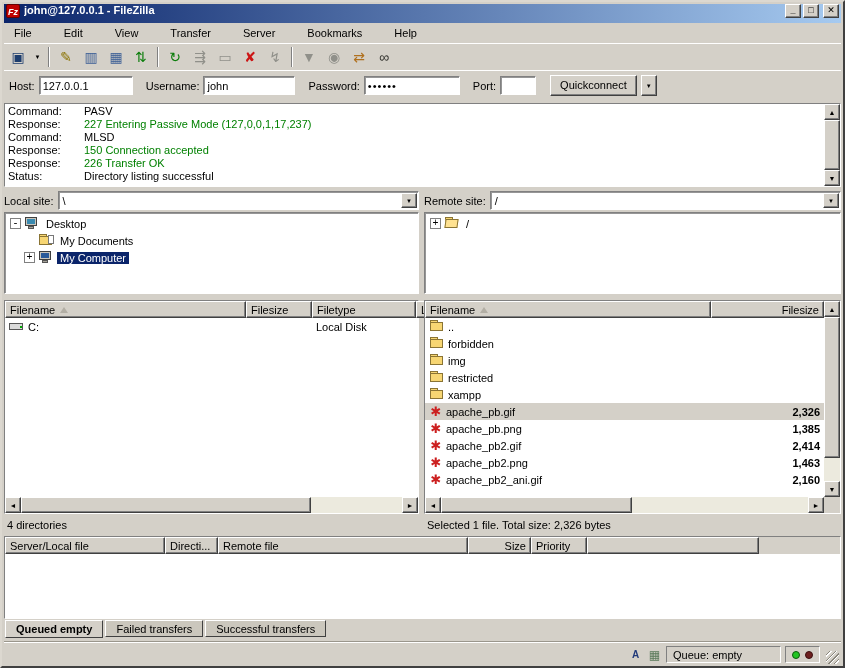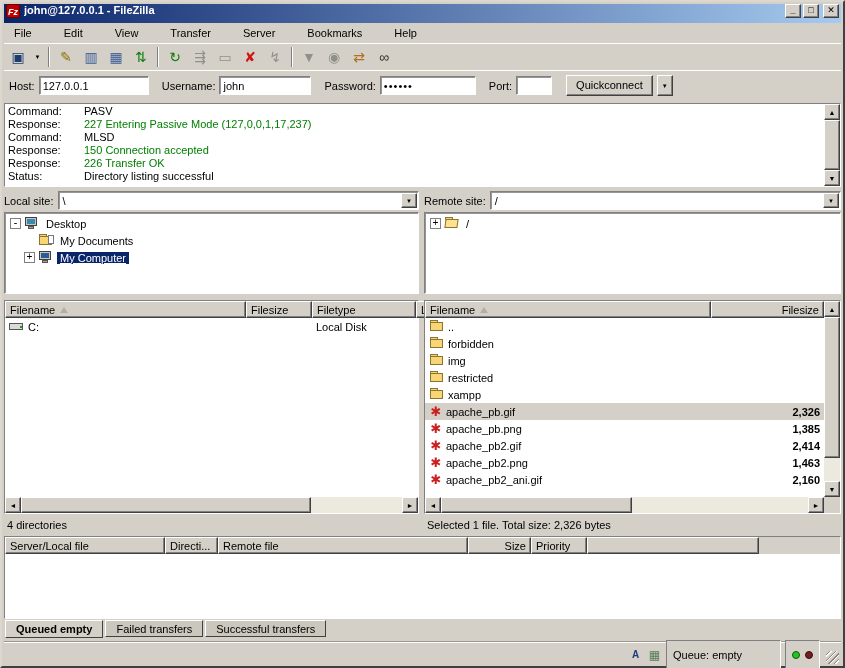--- a/index.html
+++ b/index.html
@@ -45,21 +45,21 @@
   .g-navy{color:#1d3d6e} .g-olive{color:#8a7200} .g-blue{color:#3a5d95} .g-green{color:#0a7d0a}
   .g-gray{color:#90908a} .g-red{color:#cc1515} .g-orange{color:#b0701e} .g-dark{color:#33332e}
   
   .quickbar { height:30px; flex:none; display:flex; align-items:center; gap:4px; padding:0 5px;
     border-top:1px solid #fff; }
   .sunken { border:1px solid; border-color:#808080 #ffffff #ffffff #808080;
     box-shadow:inset 1px 1px 0 rgba(64,64,64,.55); background:#fff; }
   .qinput { height:19px; padding:1px 3px; font-family:inherit; font-size:11px;
     border:1px solid; border-color:#808080 #ffffff #ffffff #808080;
     box-shadow:inset 1px 1px 0 rgba(64,64,64,.55); background:#fff; outline:none; }
-  .w-host{width:110px} .w-user{width:92px} .w-pass{width:96px; letter-spacing:1px;} .w-port{width:36px}
+  .w-host{width:94px} .w-user{width:92px} .w-pass{width:96px; letter-spacing:1px;} .w-port{width:36px}
   .gap{margin-left:9px}
   .raised { background:var(--window_face,#d4d0c8); border:1px solid;
     border-color:#ffffff #404040 #404040 #ffffff; box-shadow:inset -1px -1px 0 #808080; }
   .qc-btn { height:21px; padding:3px 9px 0; margin-left:10px; }
   .qc-dd { width:16px; height:21px; display:flex; align-items:center; justify-content:center; }
   
   .logbox { height:84px; flex:none; margin-top:3px; display:flex; background:#fff;
     border:1px solid; border-color:#808080 #fff #fff #808080; }
   .loglines { flex:1; padding:1px 3px; overflow:hidden; }
   .logline { height:13px; line-height:13px; white-space:nowrap; }
@@ -88,21 +88,21 @@
   .combo-val { flex:1; padding:0 4px; white-space:nowrap; overflow:hidden; }
   .combo-btn { width:16px; height:15px; margin-right:1px; display:flex; align-items:center; justify-content:center; flex:none; }
   .treebox { height:82px; flex:none; margin-top:1px; padding:2px 0; overflow:hidden; }
   .trow { height:17px; display:flex; align-items:center; padding-left:5px; white-space:nowrap; }
   .trow.indent1 { padding-left:19px; }
   .expander { width:11px; height:11px; flex:none; border:1px solid #808080; background:#fff;
     font-family:"Liberation Mono","DejaVu Sans Mono",monospace; font-size:10px; line-height:9px;
     text-align:center; margin-right:3px; }
   .expander.none { visibility:hidden; }
   .tlabel { padding:0 3px; }
-  .tlabel.selected { background:var(--selection_navy,#0a246a); color:#fff;text-decoration:underline; }
+  .tlabel.selected { background:var(--selection_navy,#0a246a); color:#fff; }
   
   .ico { width:16px; height:13px; flex:none; position:relative; display:inline-block; margin-right:3px; }
   .ico-folder::before, .ico-mydocs::before, .ico-folder-open::before {
     content:""; position:absolute; left:1px; top:0; width:6px; height:3px;
     background:#f7d673; border:1px solid #8a7434; }
   .ico-folder::after, .ico-mydocs::after_base { }
   .ico-folder i, .ico-mydocs i, .ico-folder-open i {
     position:absolute; left:1px; top:2px; width:13px; height:9px;
     background:#f7d673; border:1px solid #8a7434; display:block; }
   .ico-folder-open i { transform:skewX(-8deg); background:#ffe291; }
@@ -150,21 +150,21 @@
     border-color:#fff #404040 #404040 #fff; white-space:nowrap; }
   .tab.active { font-weight:bold; background:var(--window_face,#d4d0c8); height:18px; }
   
   .statusbar { height:23px; flex:none; display:flex; align-items:center; gap:4px;
     padding:3px 2px 0; border-top:1px solid #9a968c; box-shadow:inset 0 1px 0 #fff; margin-top:2px; }
   .flex1 { flex:1; }
   .sb-icon { height:15px; min-width:15px; display:flex; align-items:center; justify-content:center;
     font-size:10px; font-weight:bold; }
   .sb-icon.type { color:#223a7a; }
   .sb-icon.kb { color:#5a7a5a; font-size:12px; }
-  .sb-panel { height:29px; border:1px solid; border-color:#808080 #fff #fff #808080;
+  .sb-panel { height:17px; border:1px solid; border-color:#808080 #fff #fff #808080;
     display:flex; align-items:center; padding:0 6px; gap:5px; background:var(--window_face,#d4d0c8); }
   .sb-panel.queue-status { width:115px; }
   .led { width:8px; height:8px; border-radius:50%; }
   .led.green { background:#22c522; border:1px solid #0a5c0a; }
   .led.red { background:#6e2020; border:1px solid #3c1010; }
   .grip { width:13px; height:13px; margin-left:2px; align-self:flex-end;
     background:repeating-linear-gradient(-45deg, transparent 0 2px, #fff 2px 3px, #8a867c 3px 4px); }
 </style>
 </head>
 <body>

